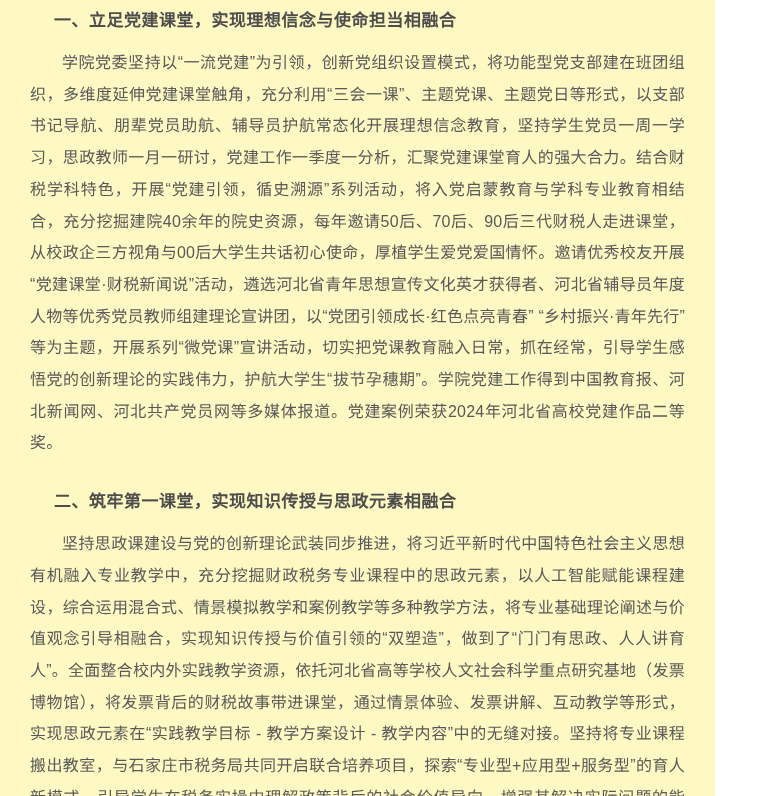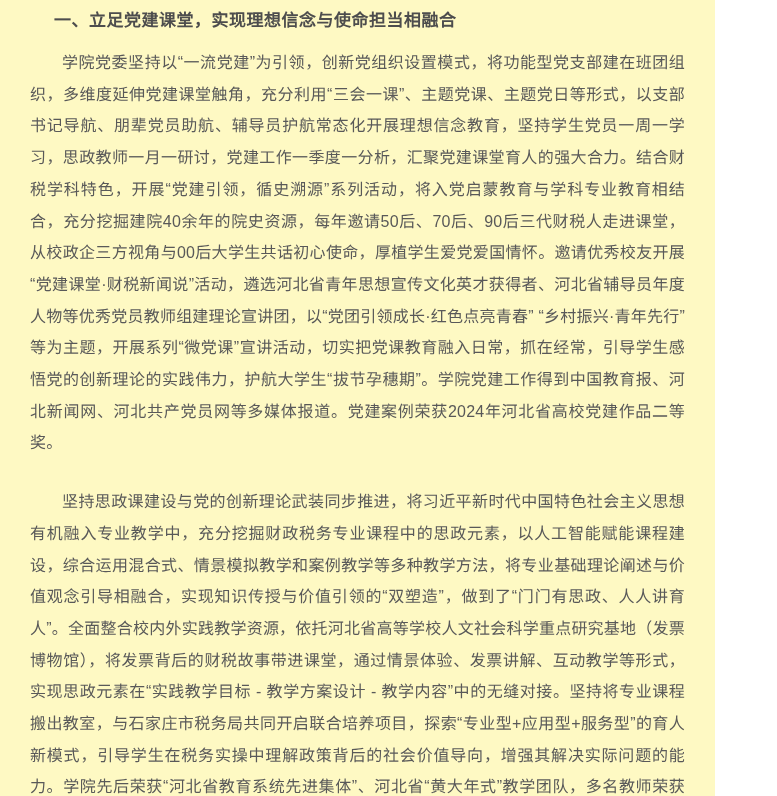--- a/index.html
+++ b/index.html
@@ -45,16 +45,17 @@
 <body>
 
 <main class="article">
 
   <section class="section">
     <h2 class="section-heading">一、立足党建课堂，实现理想信念与使命担当相融合</h2>
     <p class="section-paragraph">学院党委坚持以“一流党建”为引领，创新党组织设置模式，将功能型党支部建在班团组织，多维度延伸党建课堂触角，充分利用“三会一课”、主题党课、主题党日等形式，以支部书记导航、朋辈党员助航、辅导员护航常态化开展理想信念教育，坚持学生党员一周一学习，思政教师一月一研讨，党建工作一季度一分析，汇聚党建课堂育人的强大合力。结合财税学科特色，开展“党建引领，循史溯源”系列活动，将入党启蒙教育与学科专业教育相结合，充分挖掘建院40余年的院史资源，每年邀请50后、70后、90后三代财税人走进课堂，从校政企三方视角与00后大学生共话初心使命，厚植学生爱党爱国情怀。邀请优秀校友开展“党建课堂·财税新闻说”活动，遴选河北省青年思想宣传文化英才获得者、河北省辅导员年度人物等优秀党员教师组建理论宣讲团，以“党团引领成长·红色点亮青春” “乡村振兴·青年先行”等为主题，开展系列“微党课”宣讲活动，切实把党课教育融入日常，抓在经常，引导学生感悟党的创新理论的实践伟力，护航大学生“拔节孕穗期”。学院党建工作得到中国教育报、河北新闻网、河北共产党员网等多媒体报道。党建案例荣获2024年河北省高校党建作品二等奖。</p>
   </section>
 
   <section class="section">
+    <h2 class="section-heading">二、筑牢第一课堂，实现知识传授与思政元素相融合</h2>
     <p class="section-paragraph">坚持思政课建设与党的创新理论武装同步推进，将习近平新时代中国特色社会主义思想有机融入专业教学中，充分挖掘财政税务专业课程中的思政元素，以人工智能赋能课程建设，综合运用混合式、情景模拟教学和案例教学等多种教学方法，将专业基础理论阐述与价值观念引导相融合，实现知识传授与价值引领的“双塑造”，做到了“门门有思政、人人讲育人”。全面整合校内外实践教学资源，依托河北省高等学校人文社会科学重点研究基地（发票博物馆），将发票背后的财税故事带进课堂，通过情景体验、发票讲解、互动教学等形式，实现思政元素在“实践教学目标 - 教学方案设计 - 教学内容”中的无缝对接。坚持将专业课程搬出教室，与石家庄市税务局共同开启联合培养项目，探索“专业型+应用型+服务型”的育人新模式，引导学生在税务实操中理解政策背后的社会价值导向，增强其解决实际问题的能力。学院先后荣获“河北省教育系统先进集体”、河北省“黄大年式”教学团队，多名教师荣获“河北省教学名师”称号。</p>
   </section>
 
 </main>
 
 </body></html>

